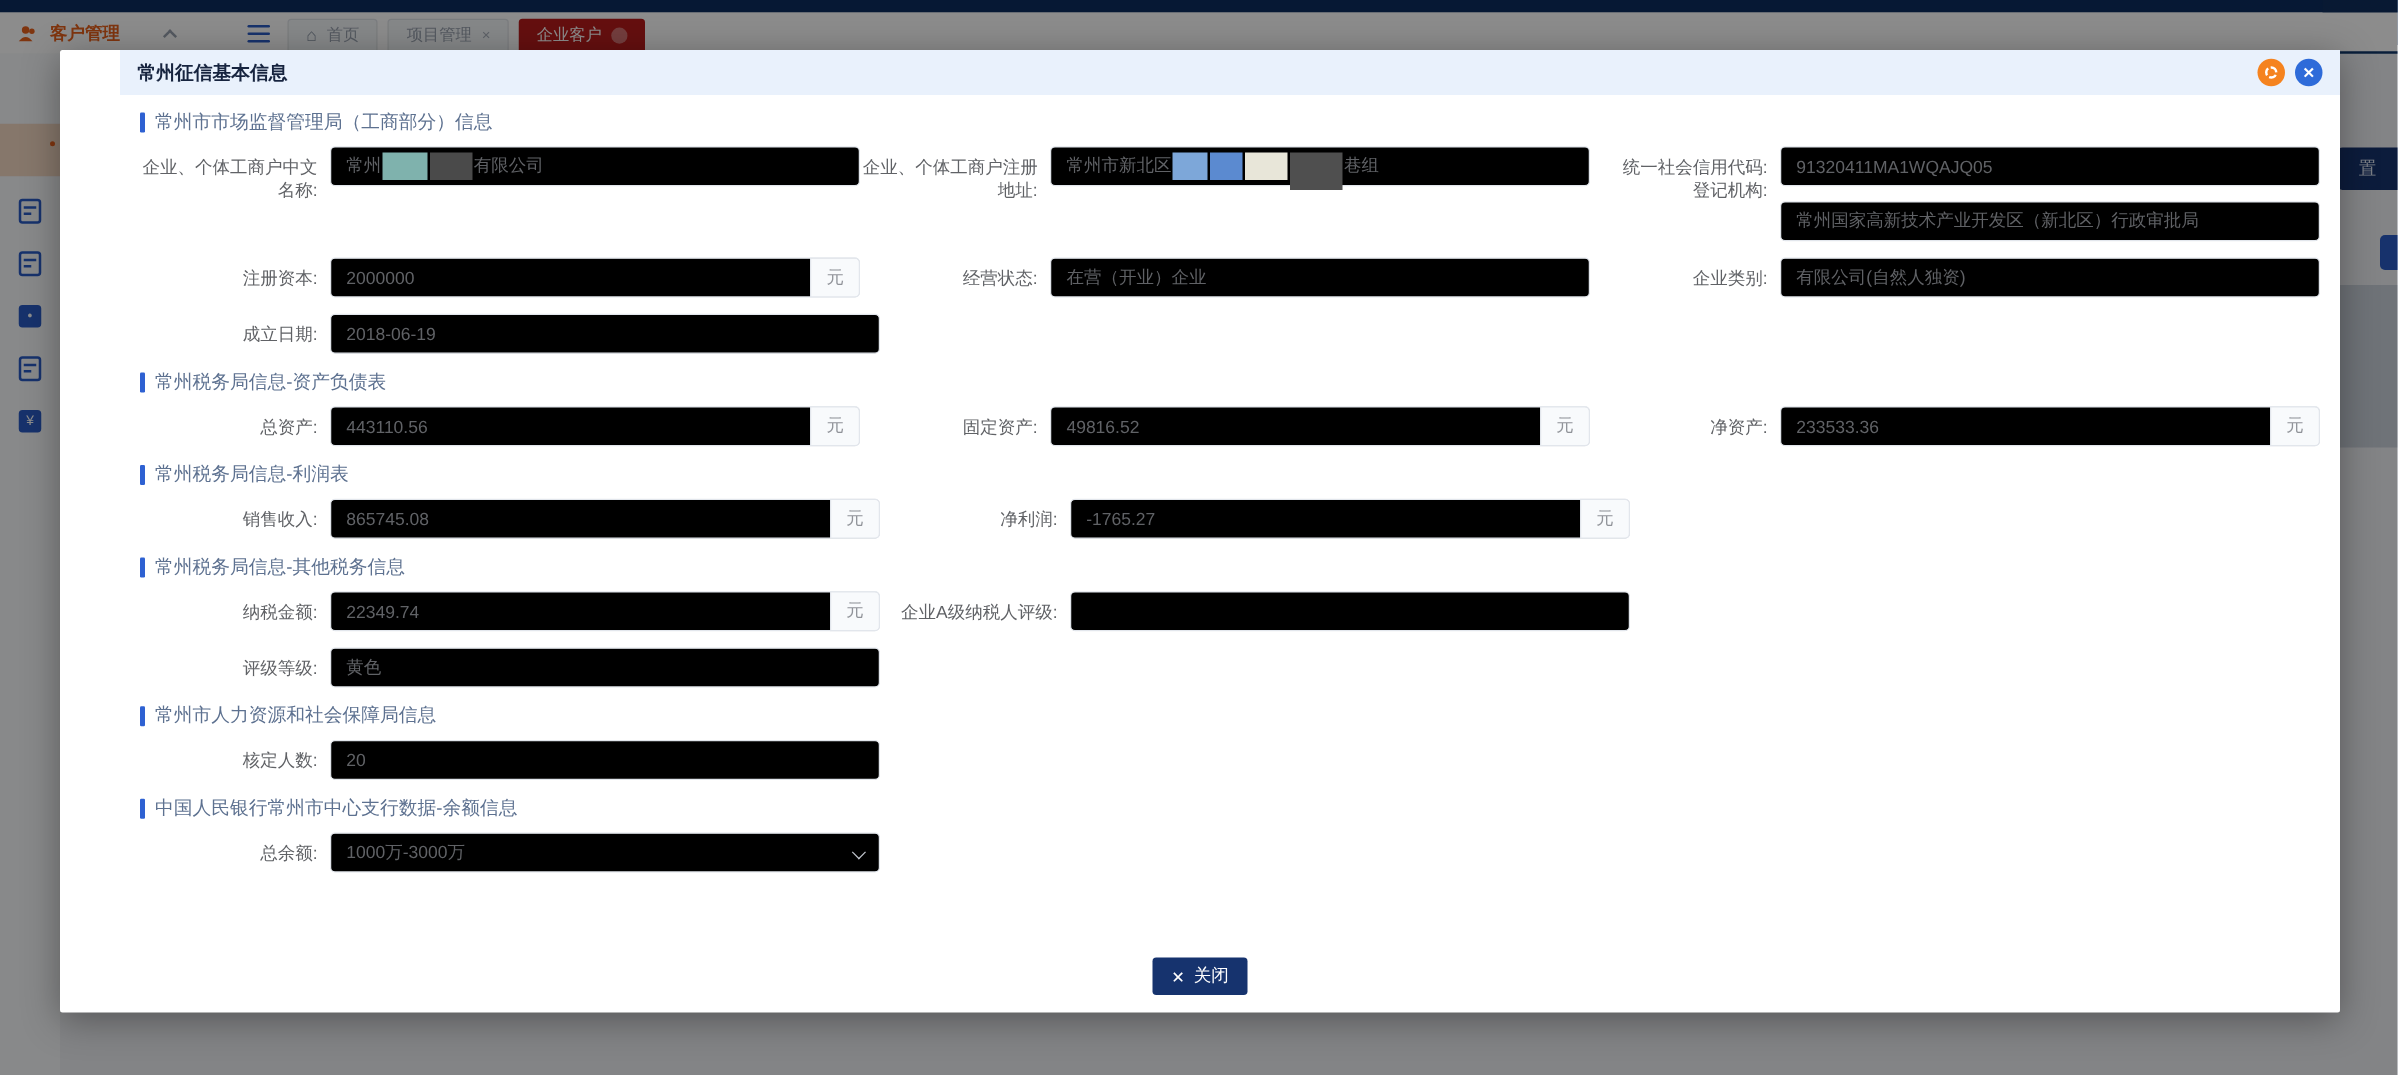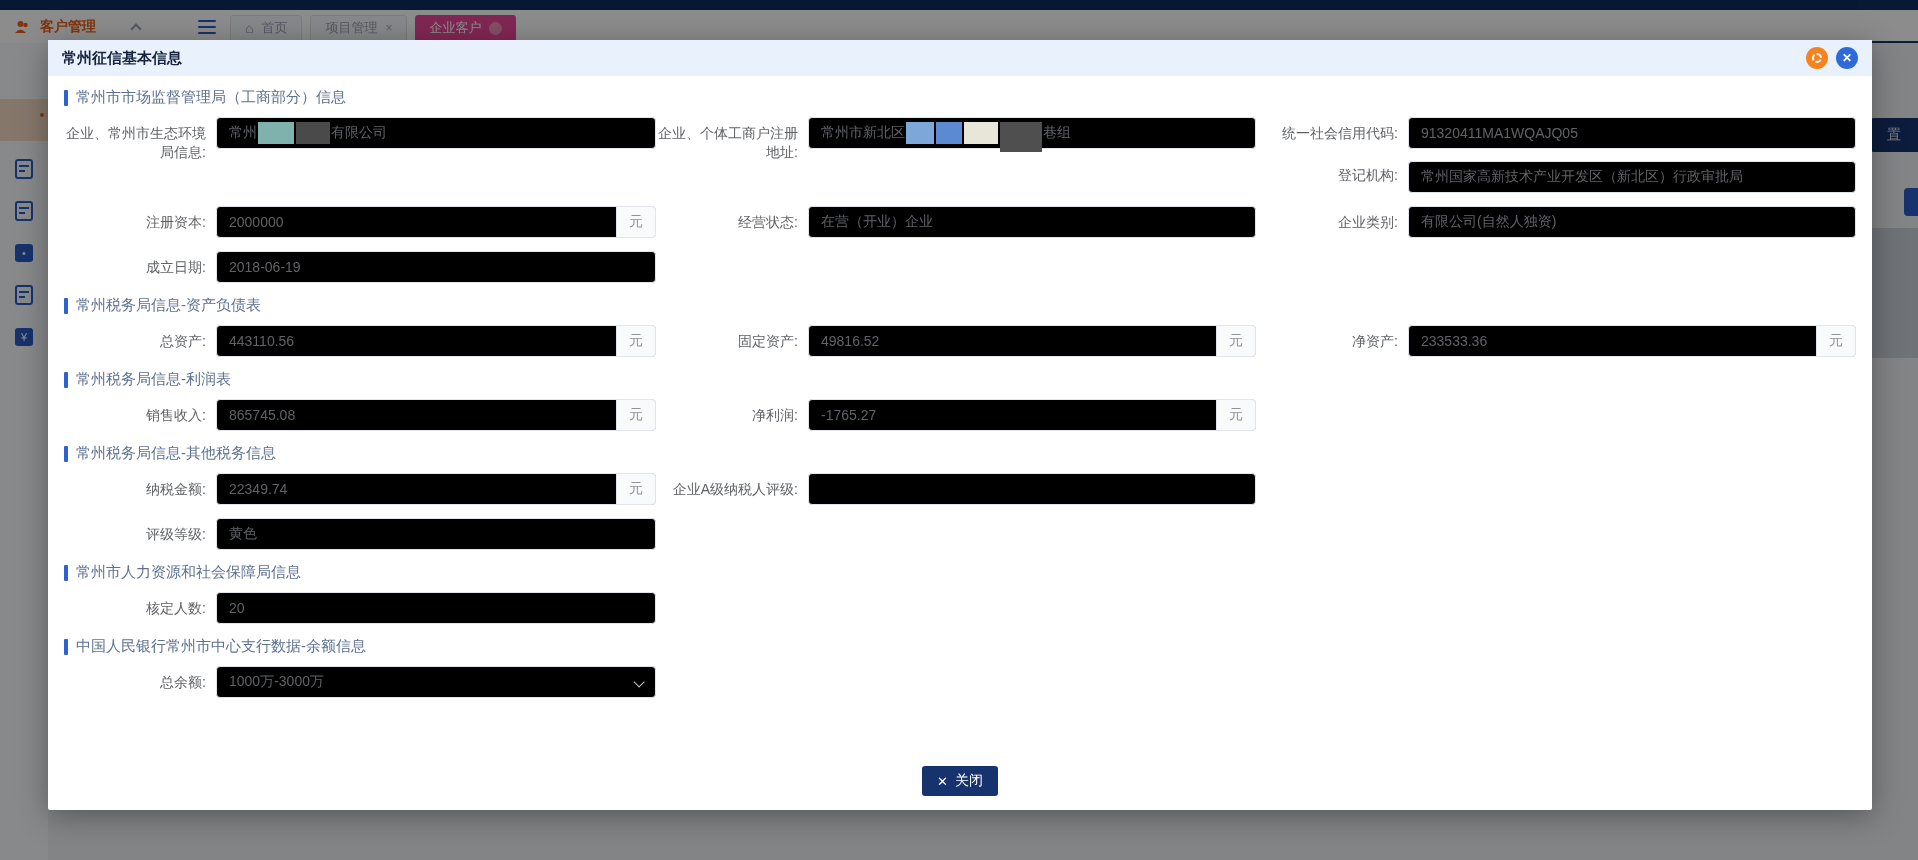--- a/index.html
+++ b/index.html
@@ -11,42 +11,42 @@
   .corner-dark { position:absolute; top:0; right:0; width:60px; height:36px; background:#0f2f5e; }
   .header-row { position:absolute; top:10px; left:0; width:100%; height:33px; background:#ffffff; display:flex; align-items:center; }
   .side-head { width:192px; display:flex; align-items:center; gap:10px; padding-left:14px; }
   .menu-title { color:#e8611c; font-size:14px; font-weight:bold; }
   .caret-up { width:8px; height:8px; border-left:2px solid #9aa3b0; border-top:2px solid #9aa3b0; transform:rotate(45deg); margin-left:26px; margin-top:4px; }
   .collapse-icon { width:18px; height:14px; display:flex; flex-direction:column; justify-content:space-between; margin:0 14px 0 6px; }
   .collapse-icon i { display:block; height:2px; background:#2a5cc5; border-radius:1px; }
   .tabs { display:flex; align-items:flex-end; gap:8px; height:33px; padding-top:3px; border-bottom:2px solid #11376b; flex:1; }
   .tab { height:26px; padding:0 14px; display:flex; align-items:center; gap:8px; font-size:13px; border-radius:3px 3px 0 0; }
   .tab.inactive { background:#f5f7fa; border:1px solid #dfe3e8; color:#9aa3af; }
-  .tab.active { background:#ec4899; color:#fff; }
+  .tab.active { background:#b91c1c; color:#fff; }
   .tab .home-glyph { color:#8b97a5; font-size:14px; }
   .tab .tab-x { color:#aab3bd; font-size:12px; }
   .tab .badge-dot { width:13px; height:13px; border-radius:50%; background:rgba(255,255,255,.38); }
 
   .sidebar-strip { position:absolute; top:43px; left:0; width:48px; height:817px; background:#f7f9fc; }
   .sb-row { width:48px; height:42px; display:flex; align-items:center; justify-content:center; }
   .sb-row.hl { height:42px; background:#f4d9c4; position:relative; margin-top:56px; }
   .sb-row.hl .dot { position:absolute; right:4px; top:14px; width:4px; height:4px; border-radius:50%; background:#e8611c; }
   .sb-ico-outline { width:18px; height:20px; border:2px solid #2a5cc5; border-radius:3px; position:relative; margin-top:14px; }
   .sb-ico-outline::before { content:""; position:absolute; left:2px; right:2px; top:4px; height:2px; background:#2a5cc5; }
   .sb-ico-outline::after { content:""; position:absolute; left:2px; right:6px; top:9px; height:2px; background:#2a5cc5; }
   .sb-ico-solid { min-width:18px; height:18px; background:#2a5cc5; border-radius:3px; color:#fff; font-size:11px; display:flex; align-items:center; justify-content:center; margin-top:14px; }
 
   .bg-btn-dark { position:absolute; top:118px; right:0; width:48px; height:34px; background:#16336e; border-radius:4px 0 0 4px; color:#dfe6f2; font-size:14px; display:flex; align-items:center; justify-content:center; }
   .bg-btn-blue { position:absolute; top:188px; right:0; width:14px; height:28px; background:#2a5cc5; border-radius:4px 0 0 4px; }
   .bg-panel { position:absolute; top:228px; right:0; width:56px; height:130px; background:#aeb6c2; opacity:.55; }
 
   .overlay { position:absolute; inset:0; background:rgba(0,0,0,.45); z-index:5; }
 
   
-  .modal { position:absolute; left:48px; top:40px; width:1824px; height:770px; background:#fff; z-index:10; border-radius:2px; box-shadow:0 6px 30px rgba(0,0,0,.35); }
+  .modal { position:absolute; left:48px; top:40px; width:1824px; height:770px; background:#fff; z-index:10; border-radius:2px; box-shadow:0 6px 30px rgba(0,0,0,.35);padding-left:48px; }
   .modal-header { height:36px; background:#e9f1fc; display:flex; align-items:center; padding:0 14px; }
   .modal-title { font-size:15px; font-weight:bold; color:#17243f; flex:1; }
   .circle-btn { width:22px; height:22px; border-radius:50%; display:flex; align-items:center; justify-content:center; margin-left:8px; cursor:pointer; }
   .circle-btn.orange { background:#f5831f; }
   .fs-glyph { width:10px; height:10px; border:2px dashed #fff; border-radius:50%; }
   .circle-btn.blue { background:#2e6bd9; color:#fff; font-size:12px; font-weight:bold; }
 
   .modal-body { padding:12px 16px 0 16px; height:688px; overflow:hidden; }
   .sec { margin-bottom:8px; }
   .sec-title { display:flex; align-items:center; gap:8px; margin-bottom:10px; }
@@ -156,21 +156,21 @@
   <div class="modal-body">
 
     <div class="sec">
       <div class="sec-title">
           <span class="sec-bar"></span>
           <span class="sec-text">常州市市场监督管理局（工商部分）信息</span>
         </div>
 
       <div class="frow">
         <div class="cell">
-          <div class="lab">企业、常州市生态环境局信息:</div>
+          <div class="lab">企业、个体工商户中文名称:</div>
           <div class="inp">
             <span class="val">常州</span>
             <span class="redact rd-teal"></span>
             <span class="redact rd-dark1"></span>
             <span class="val">有限公司</span>
           </div>
         </div>
         <div class="cell c2">
           <div class="lab">企业、个体工商户注册地址:</div>
           <div class="inp">
@@ -178,21 +178,21 @@
             <span class="redact rd-blue1"></span>
             <span class="redact rd-blue2"></span>
             <span class="redact rd-cream"></span>
             <span class="redact rd-dark2"></span>
             <span class="val">巷组</span>
           </div>
         </div>
         <div class="cell c3">
           <div class="lab">
             <div>统一社会信用代码:</div>
-            <div style="margin-top:23px">登记机构:</div>
+            <div style="">登记机构:</div>
           </div>
           <div class="stack">
             <div class="inp">
                 <span class="val">91320411MA1WQAJQ05</span>
               </div>
             <div class="inp">
                 <span class="val">常州国家高新技术产业开发区（新北区）行政审批局</span>
               </div>
           </div>
         </div>

